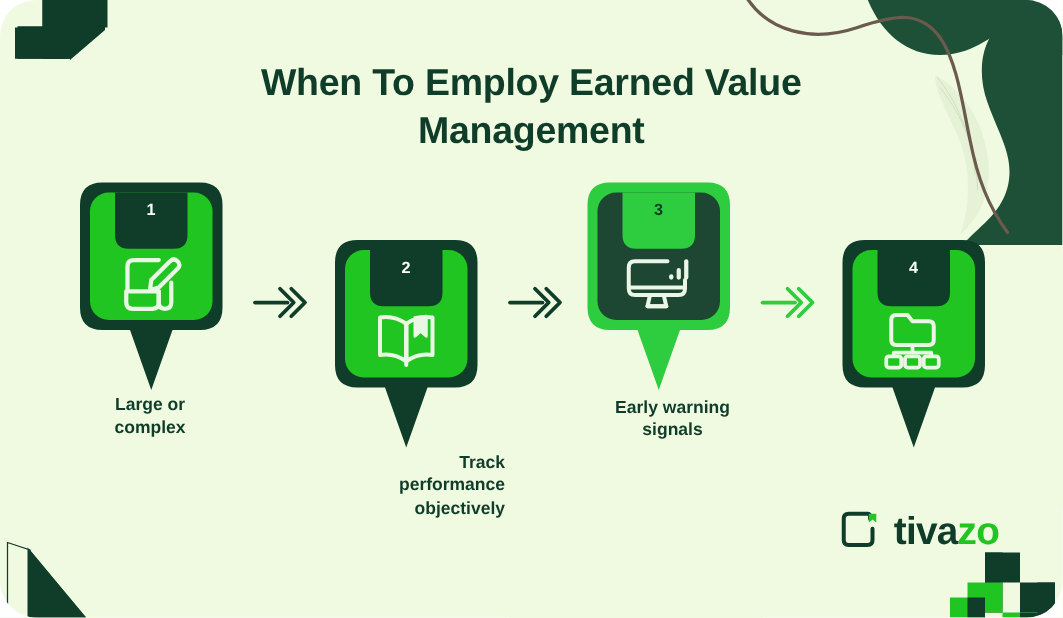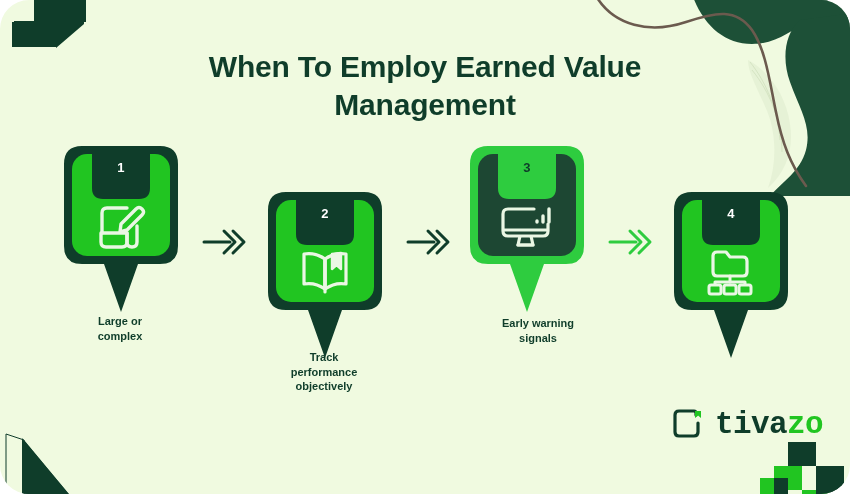--- a/index.html
+++ b/index.html
@@ -69,42 +69,41 @@
     text-align: center;
     font-size: 13px;
     font-weight: bold;
     letter-spacing: 0.2px;
   }
   .step .caption {
     position: absolute;
     left: 50%;
     transform: translateX(-50%);
     text-align: center;
-    font-size: 11px;
+    font-size: 14px;
     font-weight: bold;
     line-height: 1.32;
     color: #0f3d2a;
     white-space: pre-line;
     width: 160px;
   }
 
   
   .arrow {
     position: absolute;
   }
 
   
   #logo {
     position: absolute;
     left: 672px;
     top: 408px;
     display: flex;
     align-items: center;
     gap: 11px;
-    font-family: Liberation Mono, monospace;
   }
   #logo .wordmark {
     font-size: 31px;
     font-weight: bold;
     letter-spacing: -0.6px;
     line-height: 1;
   }
   #logo .w-dark { color: #0f3d2a; }
   #logo .w-light { color: #21c521; }
 </style>
@@ -207,21 +206,21 @@
       <div class="num" style="top:16px; color:#ffffff;">2</div>
       <div class="glyph" style="top:58px;">
         <svg width="52" height="48" viewBox="0 0 52 48">
           <path d="M 26 11 L 26 44" stroke="#eaf7e4" stroke-width="3.2" fill="none" stroke-linecap="round"></path>
           <path d="M 26 11 Q 16 4 5 6 L 5 36 Q 16 34 26 41 Z" stroke="#eaf7e4" stroke-width="3.2" fill="none" stroke-linejoin="round"></path>
           <path d="M 26 11 Q 36 4 47 6 L 47 36 Q 36 34 26 41 Z" stroke="#eaf7e4" stroke-width="3.2" fill="none" stroke-linejoin="round"></path>
           <path d="M 33 6 L 42 5 L 42 21 L 37.5 17 L 33 21 Z" fill="#eaf7e4" stroke="#eaf7e4" stroke-width="2.4" stroke-linejoin="round"></path>
         </svg>
       </div>
     </div>
-    <div class="caption" style="top:160px; left:58px;">Track
+    <div class="caption" style="top:170px; left:58px;text-align:right;">Track
 performance
 objectively</div>
   </div>
 
   <div class="arrow" style="left:406px; top:225px;">
     <svg width="46" height="34" viewBox="0 0 46 34">
       <path d="M 2 17 L 28 17" stroke="#0f3d2a" stroke-width="3" stroke-linecap="round" fill="none"></path>
       <path d="M 22 6 L 33 17 L 22 28" stroke="#0f3d2a" stroke-width="3" fill="none" stroke-linecap="round" stroke-linejoin="round"></path>
       <path d="M 31 6 L 42 17 L 31 28" stroke="#0f3d2a" stroke-width="3" fill="none" stroke-linecap="round" stroke-linejoin="round"></path>
     </svg>

